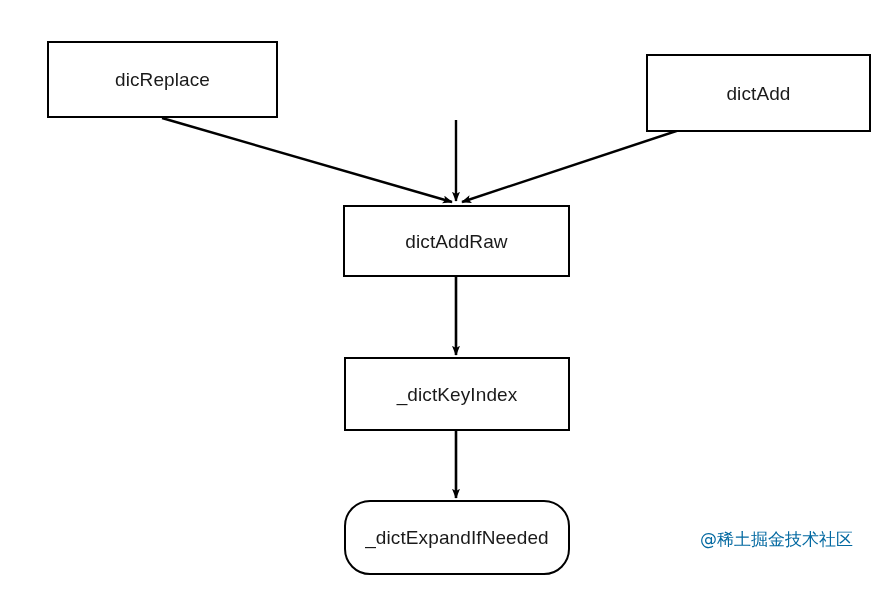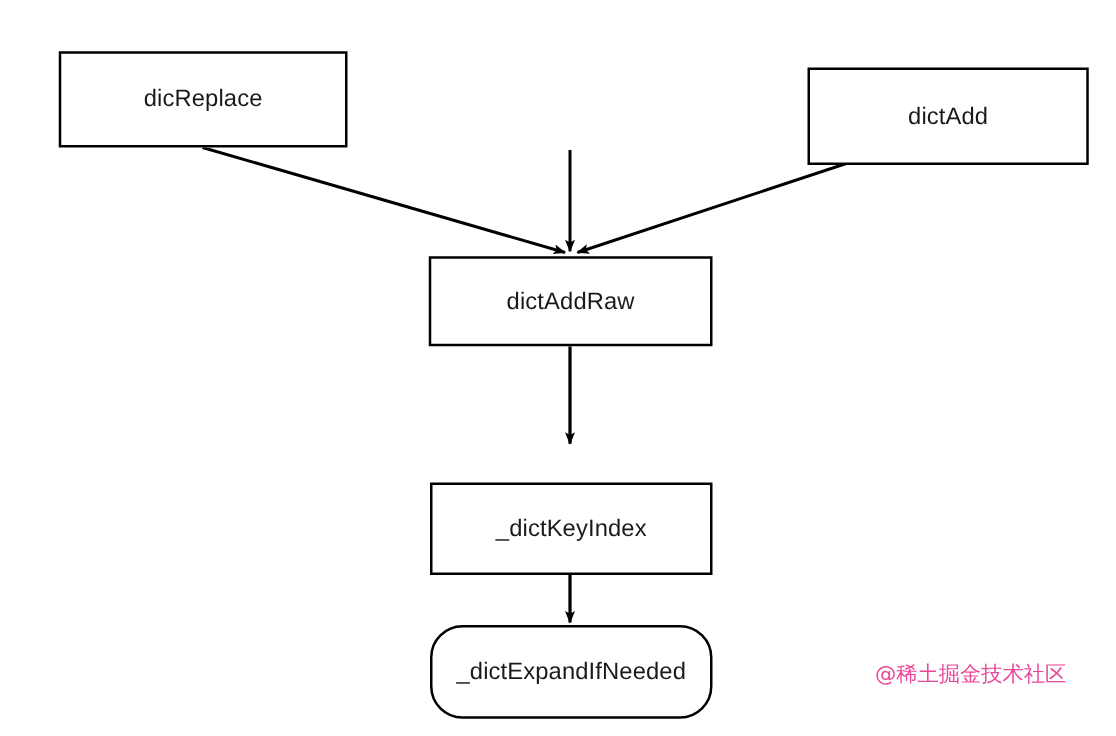--- a/index.html
+++ b/index.html
@@ -41,30 +41,30 @@
     font-size: 19px;
     color: #1a1a1a;
     letter-spacing: 0.1px;
     white-space: nowrap;
     line-height: 1;
   }
   #n-dicreplace   { left: 47px;  top: 41px;  width: 231px; height: 77px; }
   #n-dicaddorfind { left: 341px; top: 35px;  width: 230px; height: 85px; }
   #n-dictadd      { left: 646px; top: 26px;  width: 225px; height: 78px; margin-top: 28px; }
   #n-dictaddraw   { left: 343px; top: 205px; width: 227px; height: 72px; }
-  #n-dictkeyindex { left: 344px; top: 357px; width: 226px; height: 74px; margin-top: 29px; }
+  #n-dictkeyindex { left: 344px; top: 357px; width: 226px; height: 74px; }
   #n-dictexpand   { left: 344px; top: 500px; width: 226px; height: 75px; border-radius: 26px; }
 
   #watermark {
     position: absolute;
     left: 700px;
     top: 528px;
     font-family: "DejaVu Sans", sans-serif;
     font-size: 17px;
-    color: #ec4899;
+    color: #0369a1;
     white-space: nowrap;
     z-index: 1;
   }
 </style>
 </head>
 <body>
 
 <div id="canvas">
 
   <svg id="edges" viewBox="0 0 893 589" xmlns="http://www.w3.org/2000/svg">

